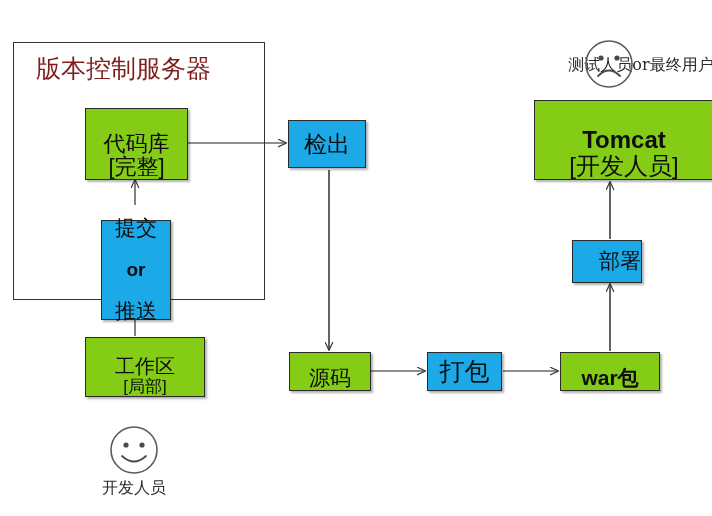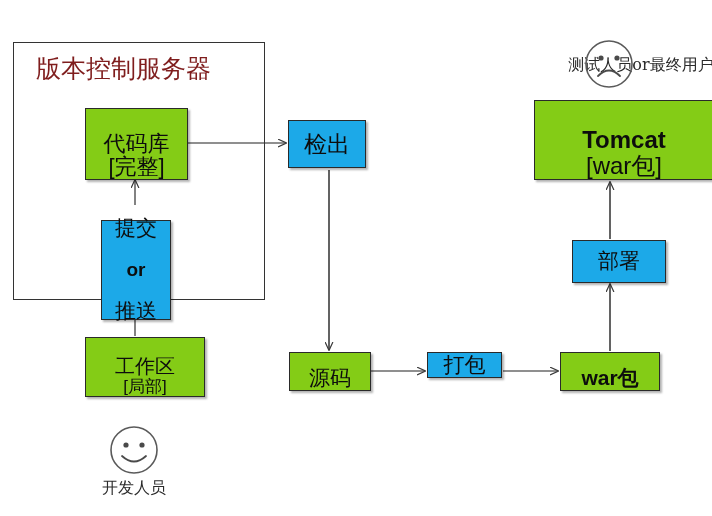--- a/index.html
+++ b/index.html
@@ -115,35 +115,35 @@
   </div>
 
   <div class="node blue" style="left:288px; top:120px; width:78px; height:48px; font-size:23px;">
     <span class="ln">检出</span>
   </div>
 
   <div class="node green" style="left:289px; top:352px; width:82px; height:39px; font-size:21px;">
     <span class="ln">源码</span>
   </div>
 
-  <div class="node blue" style="left:427px; top:352px; width:75px; height:26px; font-size:21px;">
+  <div class="node blue" style="left:427px; top:352px; width:75px; height:39px; font-size:25px;">
     <span class="ln">打包</span>
   </div>
 
   <div class="node green" style="left:560px; top:352px; width:100px; height:39px; font-size:21px; font-weight:bold;">
     <span class="ln">war包</span>
   </div>
 
-  <div class="node blue" style="left:572px; top:240px; width:94px; height:43px; font-size:21px;">
+  <div class="node blue" style="left:572px; top:240px; width:70px; height:43px; font-size:21px;align-items:flex-end;">
     <span class="ln">部署</span>
   </div>
 
   <div class="node green" style="left:521px; top:100px; width:180px; height:80px; font-size:24px;margin-left:13px;">
     <span class="ln" style="font-weight:bold;">Tomcat</span>
-    <span class="ln2">[war包]</span>
+    <span class="ln2">[开发人员]</span>
   </div>
 
   <svg class="face" style="left:108px; top:424px; width:52px; height:52px;" viewBox="0 0 52 52">
     <circle cx="26" cy="26" r="23" fill="none" stroke="#5a5a5a" stroke-width="1.6"></circle>
     <circle cx="18" cy="21" r="2.6" fill="#4a4a4a"></circle>
     <circle cx="34" cy="21" r="2.6" fill="#4a4a4a"></circle>
     <path d="M14,32 Q26,43 38,32" fill="none" stroke="#4a4a4a" stroke-width="1.8" stroke-linecap="round"></path>
   </svg>
   <div class="plain-label" style="left:88px; top:478px; width:92px; font-size:16px;">开发人员</div>
 

